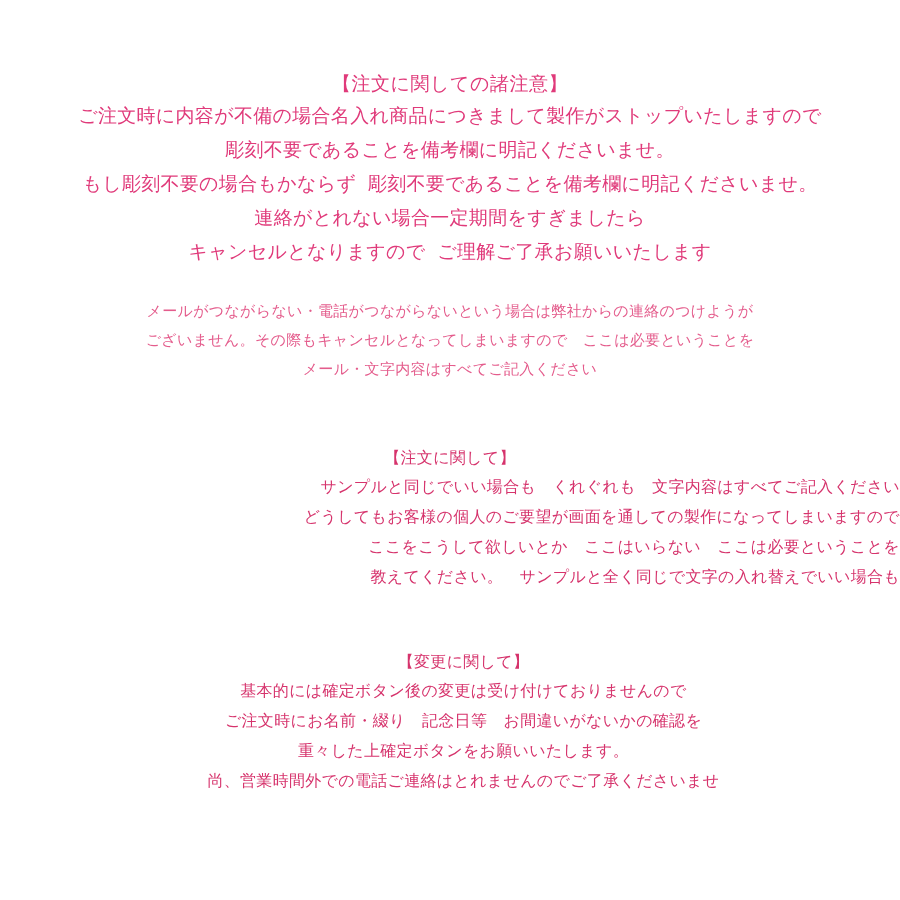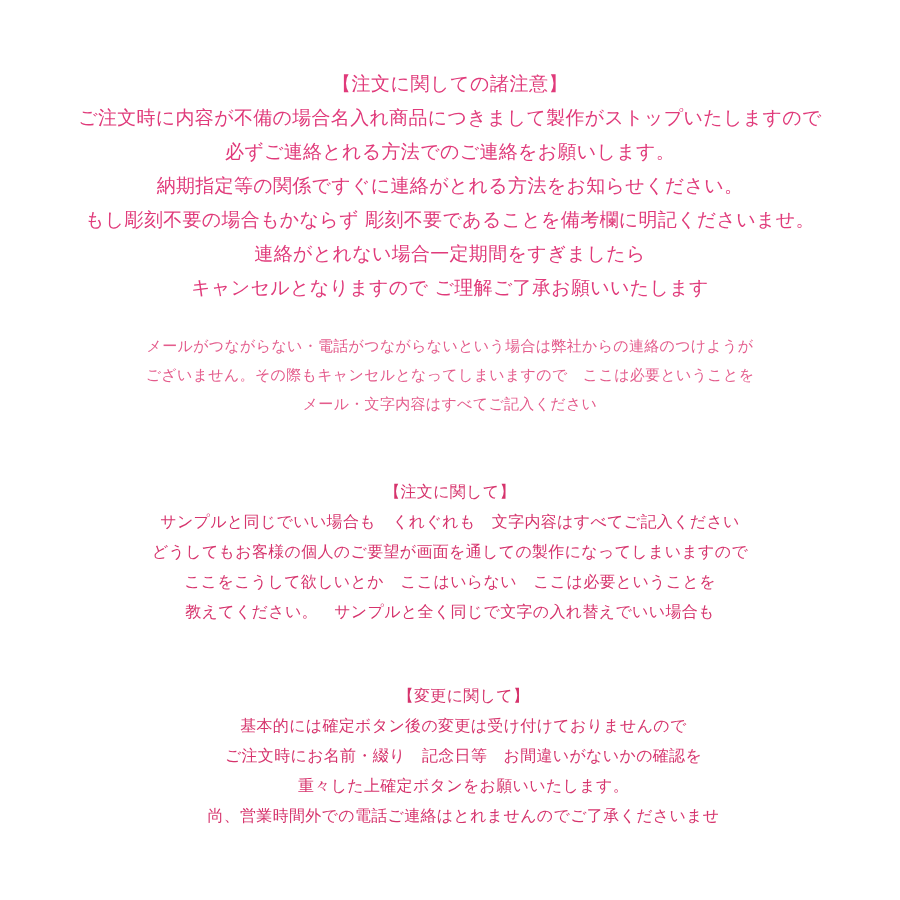--- a/index.html
+++ b/index.html
@@ -19,20 +19,21 @@
     box-sizing: border-box;
     position: relative;
     background: #ffffff;
   }
   .block {
     text-align: center;
   }
   .line {
     display: block;
     white-space: pre;
+    font-family: Liberation Mono, monospace;
   }
   
   .sec-notice {
     padding-top: 66px;
   }
   .sec-notice .heading {
     color: #e03a7a;
     font-size: 19px;
     line-height: 34px;
     letter-spacing: 0.5px;
@@ -56,20 +57,21 @@
   
   .sec-order {
     padding-top: 58px;
   }
   .sec-order .heading,
   .sec-order .line {
     color: #d6336c;
     font-size: 16px;
     line-height: 30px;
     letter-spacing: 0.3px;
+    text-align: right;
   }
   
   .sec-change {
     padding-top: 54px;
     padding-left: 27px;
   }
   .sec-change .heading,
   .sec-change .line {
     color: #d6336c;
     font-size: 16px;
@@ -78,22 +80,21 @@
   }
 </style>
 </head>
 <body>
 
 <div class="page">
 
   <div class="block sec-notice">
     <span class="heading">【注文に関しての諸注意】</span>
     <span class="line">ご注文時に内容が不備の場合名入れ商品につきまして製作がストップいたしますので</span>
-    <span class="line">必ずご連絡とれる方法でのご連絡をお願いします。</span>
-    <span class="line">納期指定等の関係ですぐに連絡がとれる方法をお知らせください。</span>
+    <span class="line">彫刻不要であることを備考欄に明記くださいませ。</span>
     <span class="line">もし彫刻不要の場合もかならず 彫刻不要であることを備考欄に明記くださいませ。</span>
     <span class="line">連絡がとれない場合一定期間をすぎましたら</span>
     <span class="line">キャンセルとなりますので ご理解ご了承お願いいたします</span>
   </div>
 
   <div class="block sec-sub">
     <span class="line">メールがつながらない・電話がつながらないという場合は弊社からの連絡のつけようが</span>
     <span class="line">ございません。その際もキャンセルとなってしまいますので　ここは必要ということを</span>
     <span class="line">メール・文字内容はすべてご記入ください</span>
   </div>

